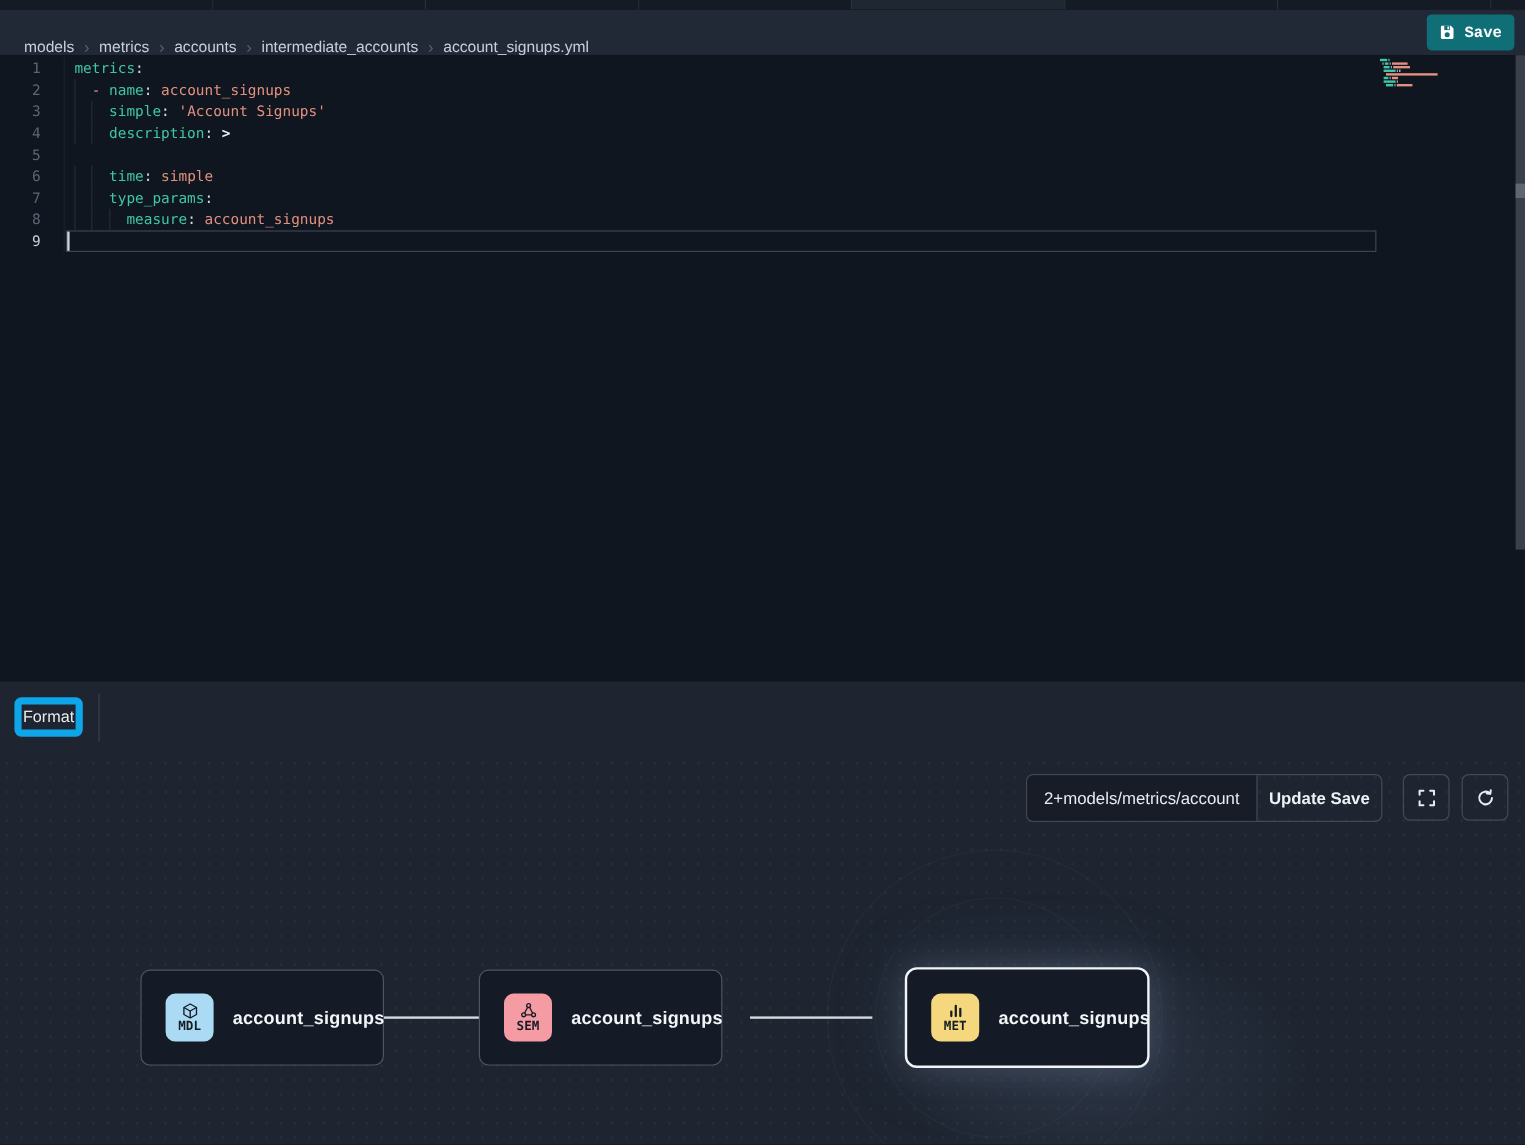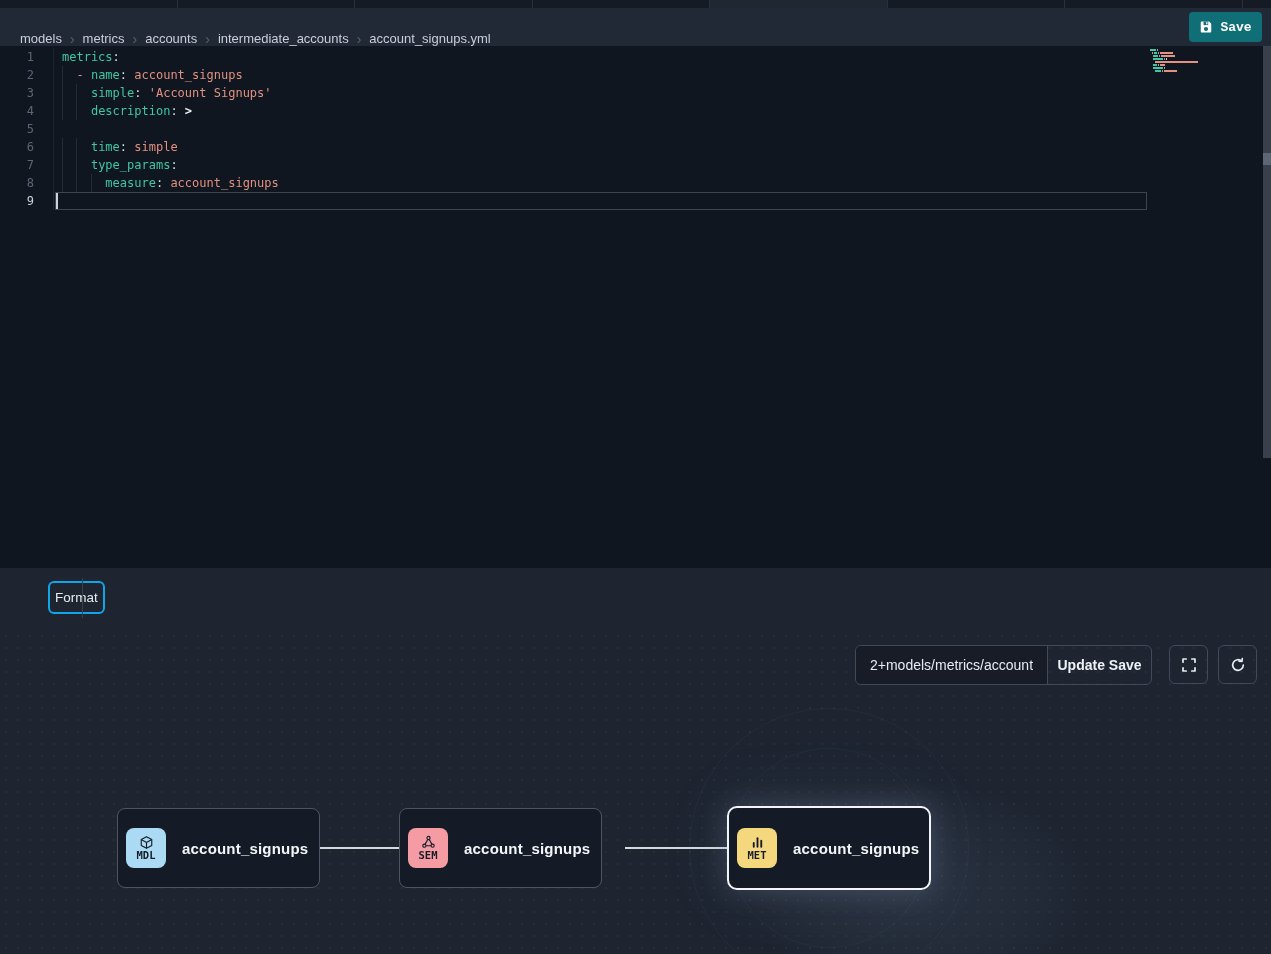--- a/index.html
+++ b/index.html
@@ -43,21 +43,21 @@
   .mm-punct { background:#9aa3b0; }
   .mm-bold { background:#cfd4da; }
 
   
   .scroll-track { position:absolute; right:0; top:0; width:8px; height:412px; background:#3a404b; }
   .scroll-thumb { position:absolute; right:0; top:107px; width:8px; height:12px; background:#5e6573; }
 
   
   .bottom { position:absolute; left:0; top:568px; width:1271px; height:386px; background:#1e2531; }
   .canvas { position:absolute; left:0; right:0; top:62px; bottom:0; background-image:radial-gradient(circle, #272e3b 1px, transparent 1.3px); background-size:12px 12px; }
-  .format-btn { position:absolute; left:12px; top:13px; width:57px; height:33px; border:2px solid #0ea5e9; border-radius:6px; color:#e8ecf1; font-size:13.5px; background:transparent; font-family:"Liberation Sans", sans-serif; cursor:pointer;margin-left:36px; }
+  .format-btn { position:absolute; left:12px; top:13px; width:57px; height:33px; border:6px solid #0ea5e9; border-radius:6px; color:#e8ecf1; font-size:13.5px; background:transparent; font-family:"Liberation Sans", sans-serif; cursor:pointer; }
   .vdivider { position:absolute; left:82px; top:10px; width:1px; height:40px; background:#39414e; }
   .tabs { position:absolute; left:98px; top:8px; display:flex; }
   .tab { position:relative; padding:11px 18px 17px 18px; font-size:14px; font-weight:bold; color:#e2e7ed; cursor:pointer; }
   .tab.active { color:#ffffff; }
   .tab.active::after { content:""; position:absolute; left:0; right:0; bottom:0; height:2px; background:#b4bbc6; }
 
   
   .controls { position:absolute; top:77px; left:855px; display:flex; align-items:flex-start; }
   .selector { display:flex; height:40px; border:1px solid #424a5a; border-radius:6px; overflow:hidden; }
   .selector input { width:191px; background:#171c27; border:none; color:#e8ecf1; font-size:14px; padding:0 14px; font-family:"Liberation Sans", sans-serif; outline:none; }
@@ -70,22 +70,22 @@
   .glow { position:absolute; left:700px; top:120px; width:440px; height:280px; background:radial-gradient(closest-side, rgba(110,130,160,0.14), rgba(110,130,160,0.05) 55%, transparent 78%); pointer-events:none; }
   .ripple { position:absolute; border:1px solid rgba(165,180,205,0.05); border-radius:50%; pointer-events:none; }
   .ripple-1 { left:729px; top:118px; width:200px; height:200px; }
   .ripple-2 { left:689px; top:78px; width:280px; height:280px; }
   .edge { position:absolute; height:2px; background:#d5d9de; top:217px; }
   .edge-0 { left:320px; width:102px; }
   .edge-1 { left:625px; width:102px; }
   .node { position:absolute; width:203px; height:80px; background:#151b26; border:1px solid #4d5565; border-radius:8px; display:flex; align-items:center; cursor:pointer; }
   .node-0 { left:117px; top:178px; }
   .node-1 { left:399px; top:178px; }
-  .node-2 { left:727px; top:176px; width:204px; height:84px; border:2px solid #f2f5f8; border-radius:10px; box-shadow:0 0 28px rgba(140,160,190,0.25), 0 0 70px rgba(140,160,190,0.12); }
-  .badge { width:40px; height:40px; border-radius:8px; margin-left:8px; flex:none; display:flex; flex-direction:column; align-items:center; justify-content:center; gap:0; }
+  .node-2 { left:754px; top:176px; width:204px; height:84px; border:2px solid #f2f5f8; border-radius:10px; box-shadow:0 0 28px rgba(140,160,190,0.25), 0 0 70px rgba(140,160,190,0.12); }
+  .badge { width:40px; height:40px; border-radius:8px; margin-left:20px; flex:none; display:flex; flex-direction:column; align-items:center; justify-content:center; gap:0; }
   .badge-label { font-family:"DejaVu Sans Mono", monospace; font-size:10.5px; font-weight:bold; color:#161c26; line-height:11px; }
   .node-label { margin-left:16px; font-size:15px; font-weight:bold; color:#f3f6f9; letter-spacing:0.2px; }
 </style>
 </head>
 <body>
 
 <div class="tab-strip">
     <div class="seg"></div>
     <div class="seg"></div>
     <div class="seg"></div>

